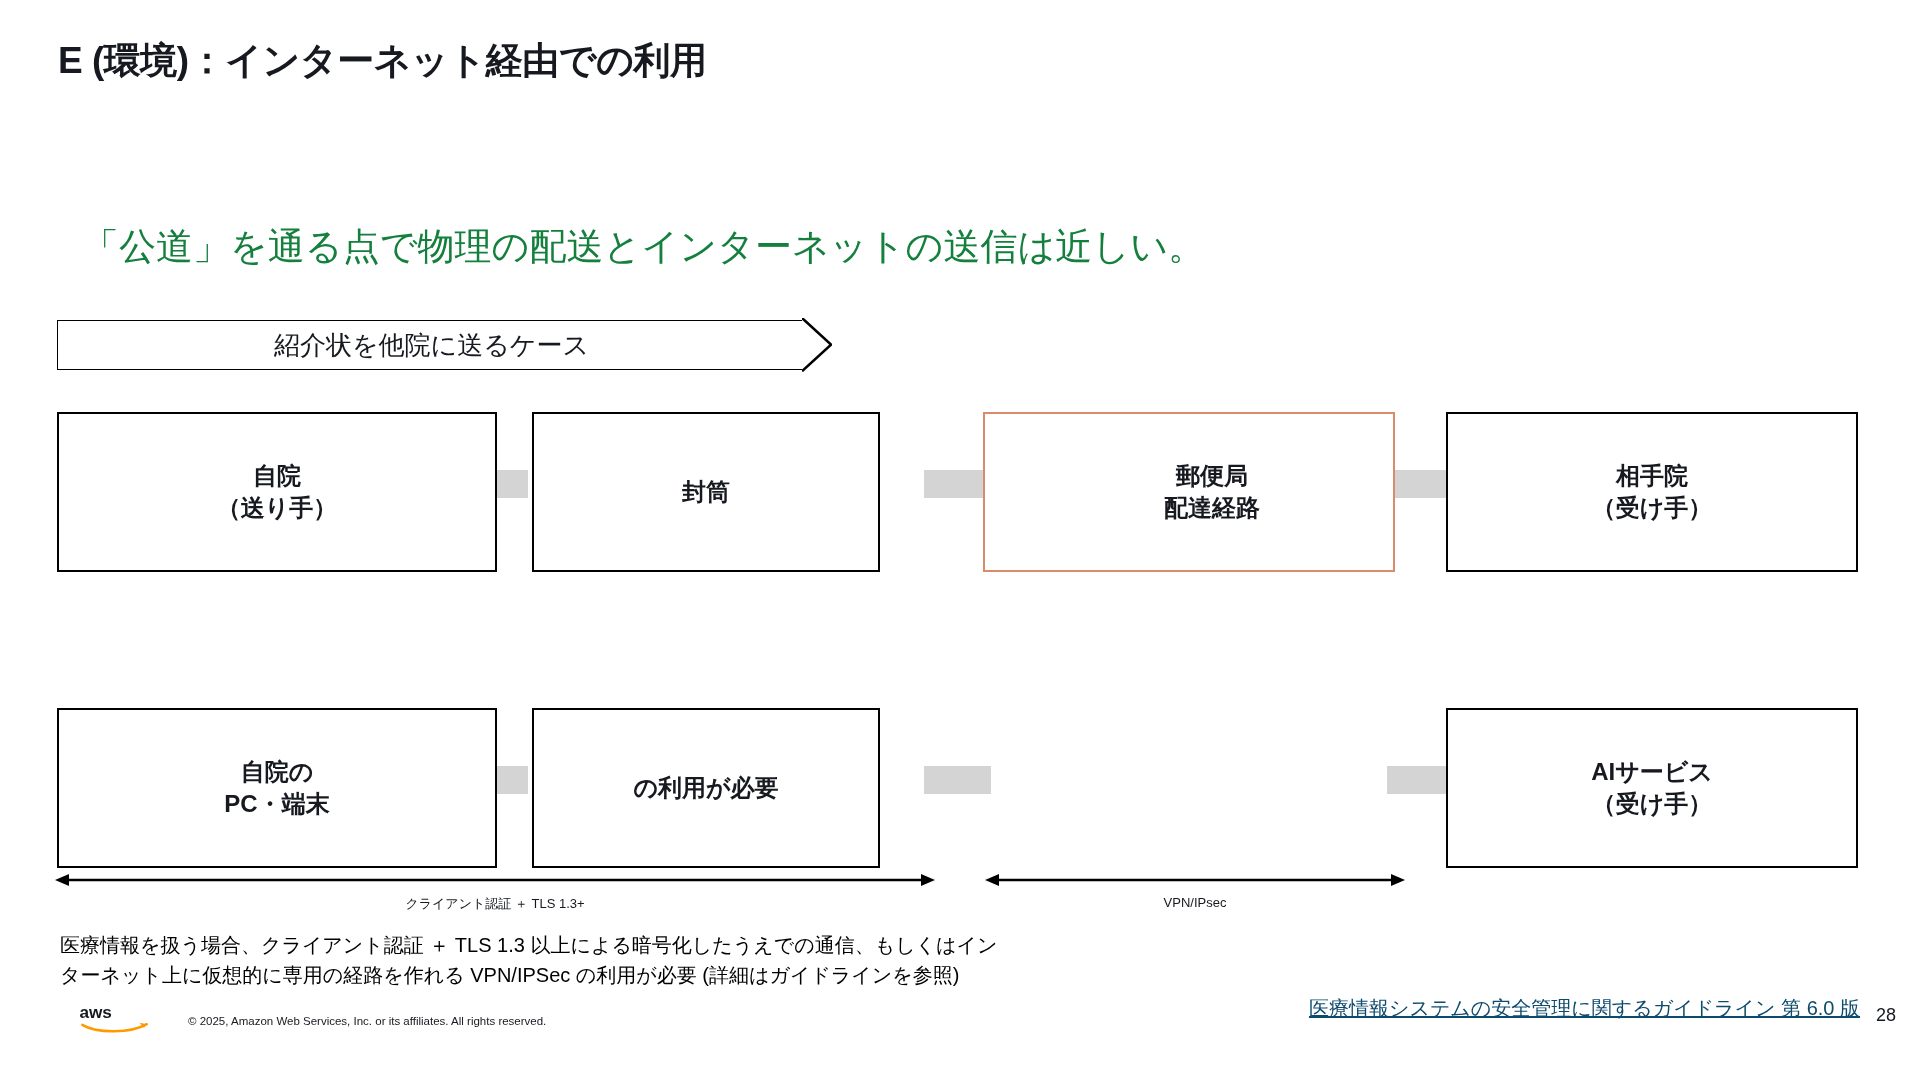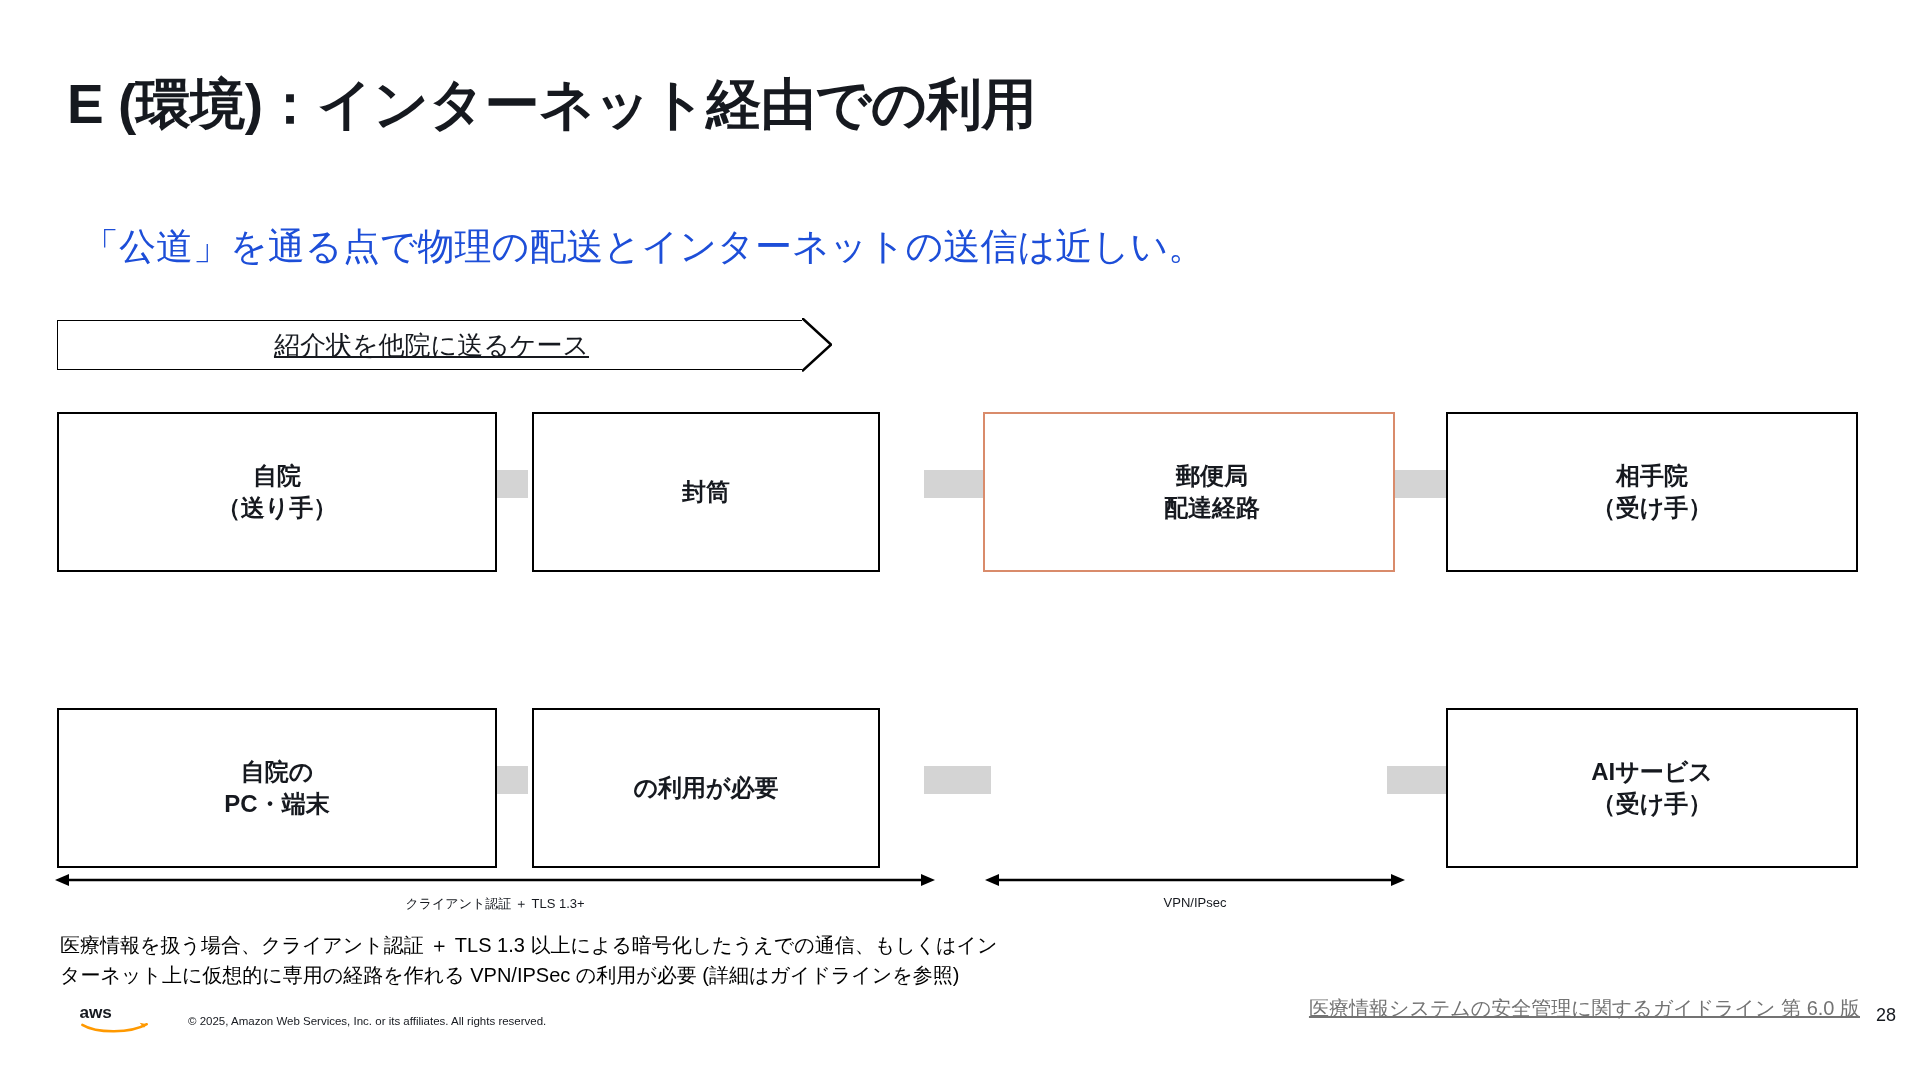--- a/index.html
+++ b/index.html
@@ -8,29 +8,29 @@
     background:#ffffff;
     font-family:"Liberation Sans","DejaVu Sans",sans-serif;
     color:#16191f;
     overflow:hidden;
     position:relative;
   }
   .slide{position:absolute;inset:0;}
 
   
   .title{
-    position:absolute;left:67px;top:36px;
-    font-size:55px;font-weight:bold;letter-spacing:-0.5px;
-    color:#16191f;white-space:nowrap;margin-top:32px;
+    position:absolute;left:58px;top:36px;
+    font-size:37px;font-weight:bold;letter-spacing:-0.5px;
+    color:#16191f;white-space:nowrap;
   }
 
   
   .lead{
     position:absolute;left:82px;top:222px;
-    font-size:37px;font-weight:400;color:#1d4ed8;white-space:nowrap;
+    font-size:37px;font-weight:400;color:#15803d;white-space:nowrap;
   }
 
   
   .chevron{
     position:absolute;height:50px;
     box-sizing:border-box;
     background:#ffffff;
     display:flex;align-items:center;
   }
   .chevron .cbody{
@@ -39,21 +39,21 @@
     box-sizing:border-box;
   }
   .chevron .ctip{
     position:absolute;top:-1.6px;bottom:-1.6px;width:30px;
   }
   .chevron .ctip svg{display:block;width:100%;height:100%;}
   .chevron .clabel{
     position:relative;z-index:2;
     width:100%;text-align:center;
     font-size:26px;color:#16191f;
-    padding-right:26px;box-sizing:border-box;text-decoration:underline;
+    padding-right:26px;box-sizing:border-box;
   }
 
   #chev1{left:57px;top:320px;width:775px;}
   #chev2{left:57px;top:608px;width:775px;}
 
   
   .row{position:absolute;height:160px;}
   #row1{left:57px;top:412px;width:1820px;}
   #row2{left:57px;top:708px;width:1820px;}
 
@@ -102,21 +102,21 @@
   }
 
   
   .awslogo{position:absolute;left:78px;top:1000px;width:86px;height:34px;}
   .copyright{
     position:absolute;left:188px;top:1015px;
     font-size:11.5px;color:#16191f;
   }
   .reflink{
     position:absolute;right:60px;top:995px;
-    font-size:20px;color:#737373;text-decoration:underline;
+    font-size:20px;color:#0c4a6e;text-decoration:underline;
     white-space:nowrap;
     text-align:center;
   }
   .pagenum{
     position:absolute;right:24px;top:1005px;
     font-size:18px;color:#16191f;
   }
 </style>
 </head>
 <body>

